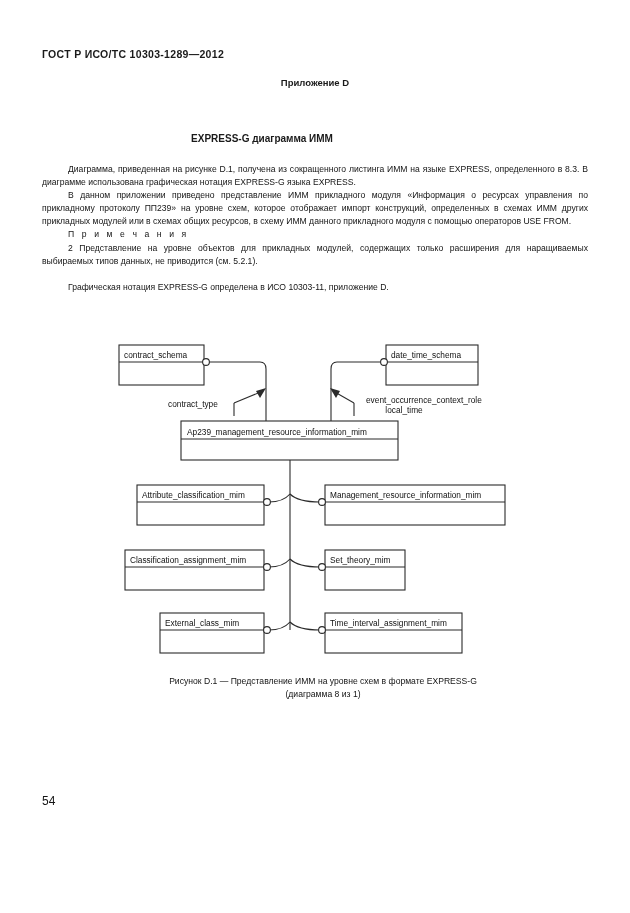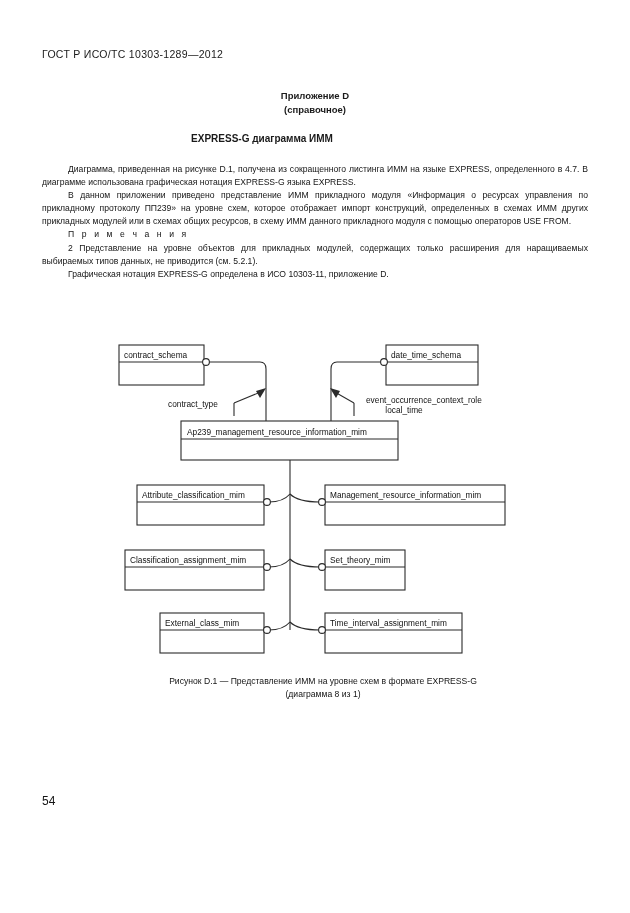--- a/index.html
+++ b/index.html
@@ -18,36 +18,35 @@
     background: #ffffff;
     overflow: hidden;
   }
 
   
   .doc-header {
     position: absolute;
     left: 42px;
     top: 48px;
     font-size: 10.5px;
-    font-weight: normal;
+    font-weight: bold;
     letter-spacing: 0.3px;
     white-space: nowrap;
   }
 
   
   .annex-block {
     position: absolute;
     left: 0;
     top: 76px;
     width: 630px;
     text-align: center;
     font-size: 9.5px;
     font-weight: bold;
     line-height: 14px;
-    margin-top: 13px;
   }
   .annex-block .line2 { font-weight: bold; }
 
   
   .section-title {
     position: absolute;
     left: 0;
     top: 133px;
     width: 524px;
     text-align: center;
@@ -66,21 +65,21 @@
     text-align: justify;
     color: #141414;
   }
   .body-text p {
     margin: 0;
   }
   .body-text p.indent {
     text-indent: 26px;
   }
   .body-text p.gap-before {
-    margin-top: 0;
+    margin-top: 13px;
   }
   .note-head {
     text-indent: 26px;
     letter-spacing: 2.6px;
   }
 
   
   .figure {
     position: absolute;
     left: 0;
@@ -127,27 +126,26 @@
 </style>
 </head>
 <body>
 
 <div class="page">
 
   <div class="doc-header">ГОСТ Р ИСО/ТС 10303-1289—2012</div>
 
   <div class="annex-block">
     <div class="line1">Приложение D</div>
-    <div class="line2">(справочное)</div>
   </div>
 
   <div class="section-title">EXPRESS-G диаграмма ИММ</div>
 
   <div class="body-text">
-    <p class="indent">Диаграмма, приведенная на рисунке D.1, получена из сокращенного листинга ИММ на языке EXPRESS, определенного в 4.7. В диаграмме использована графическая нотация EXPRESS-G языка EXPRESS.</p>
+    <p class="indent">Диаграмма, приведенная на рисунке D.1, получена из сокращенного листинга ИММ на языке EXPRESS, определенного в 8.3. В диаграмме использована графическая нотация EXPRESS-G языка EXPRESS.</p>
     <p class="indent">В данном приложении приведено представление ИММ прикладного модуля «Информация о ресурсах управления по прикладному протоколу ПП239» на уровне схем, которое отображает импорт конструкций, определенных в схемах ИММ других прикладных модулей или в схемах общих ресурсов, в схему ИММ данного прикладного модуля с помощью операторов USE FROM.</p>
     <p class="note-head">П р и м е ч а н и я</p>
     <p class="indent">2 Представление на уровне объектов для прикладных модулей, содержащих только расширения для наращиваемых выбираемых типов данных, не приводится (см. 5.2.1).</p>
     <p class="indent gap-before">Графическая нотация EXPRESS-G определена в ИСО 10303-11, приложение D.</p>
   </div>
 
   <div class="figure">
     <svg width="630" height="340" viewBox="0 0 630 340" xmlns="http://www.w3.org/2000/svg">
 
       <g fill="none" stroke="#2b2b2b" stroke-width="1.1">

